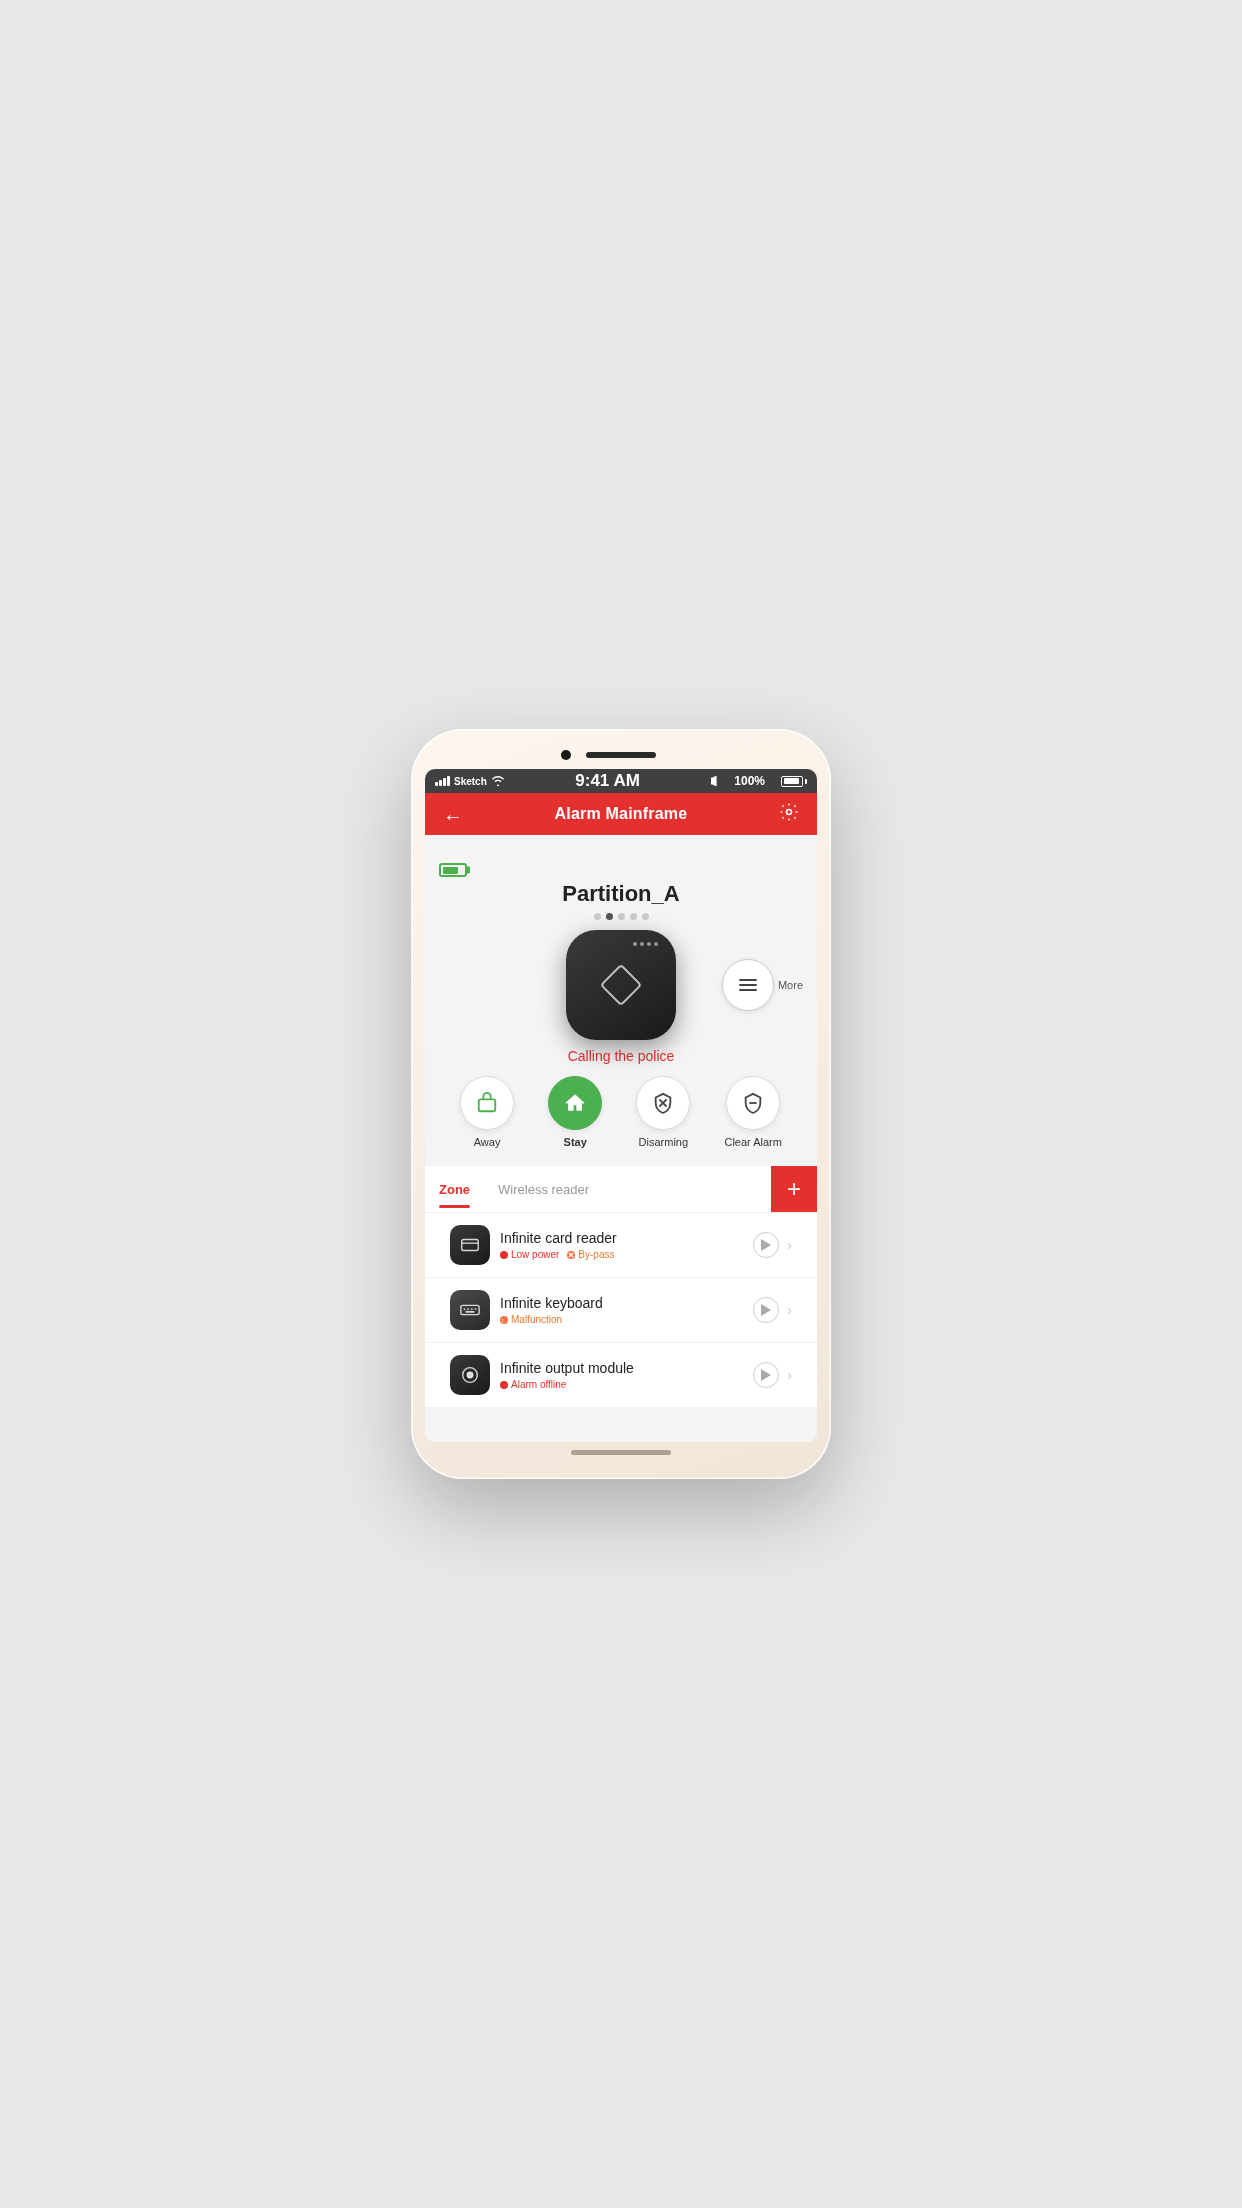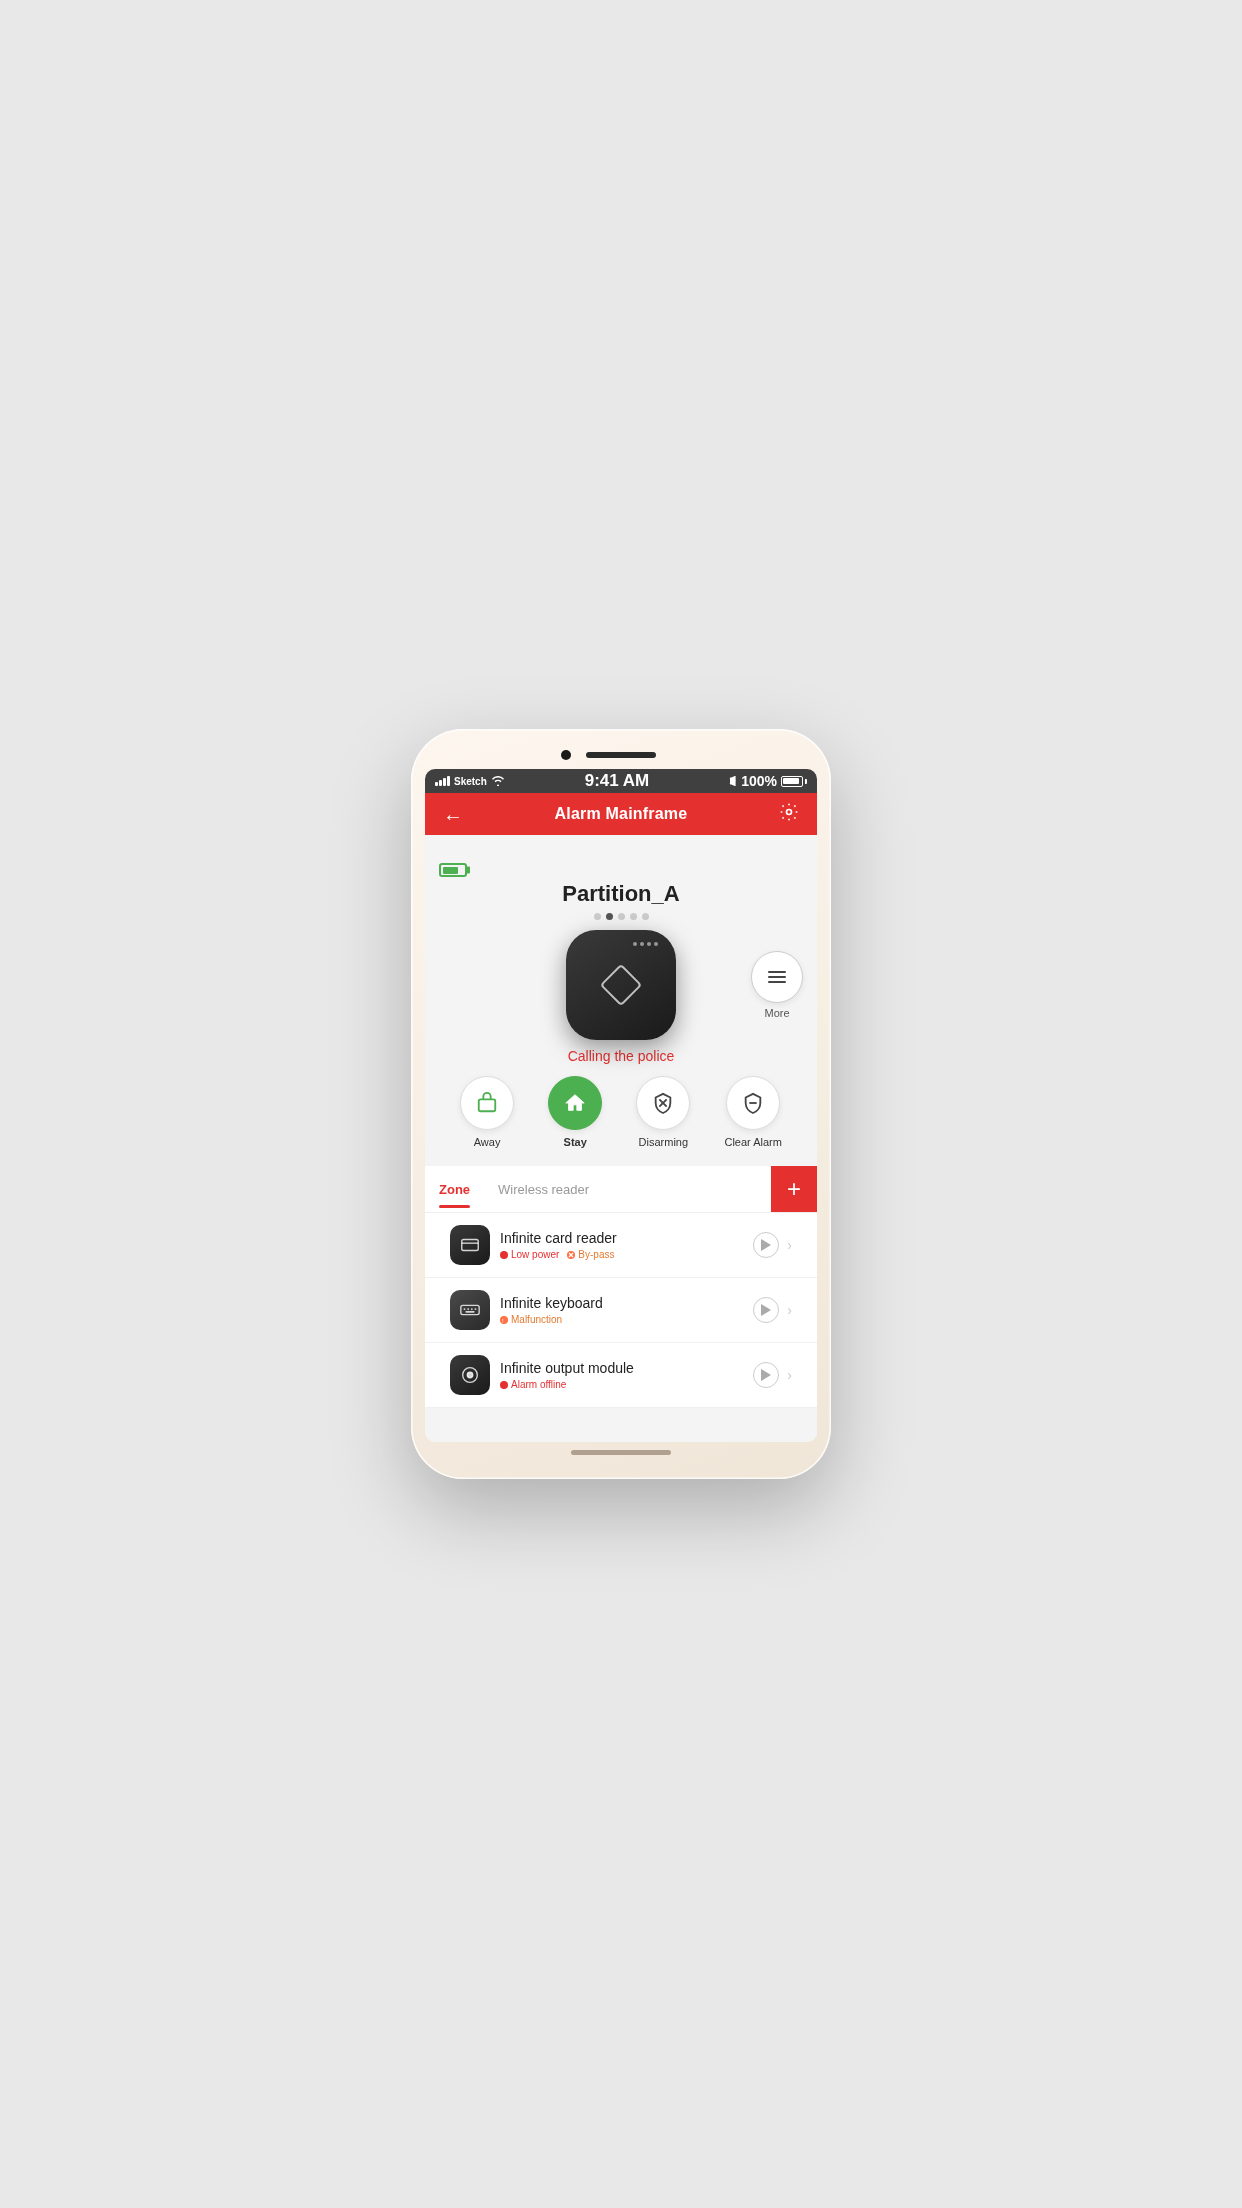--- a/index.html
+++ b/index.html
@@ -93,22 +93,22 @@
       border-radius: 1px;
     }
     .status-center {
       font-size: 17px;
       color: white;
       font-weight: 600;
     }
     .status-right {
       display: flex;
       align-items: center;
-      gap: 4px;
-      font-size: 14px;
+      gap: 16px;
+      font-size: 12px;
       color: white;
       font-weight: 600;
     }
     .battery-icon {
       display: flex;
       align-items: center;
       gap: 2px;
     }
     .battery-body {
       width: 22px;
@@ -265,21 +265,20 @@
       transform: rotate(45deg);
       border-radius: 4px;
     }
 
     .more-btn-container {
       position: absolute;
       right: 0;
       top: 50%;
       transform: translateY(-50%);
       display: flex;
-      flex-direction: column;
       align-items: center;
       gap: 4px;
     }
     .more-circle {
       width: 52px;
       height: 52px;
       border: 1.5px solid #ccc;
       border-radius: 50%;
       background: white;
       display: flex;

